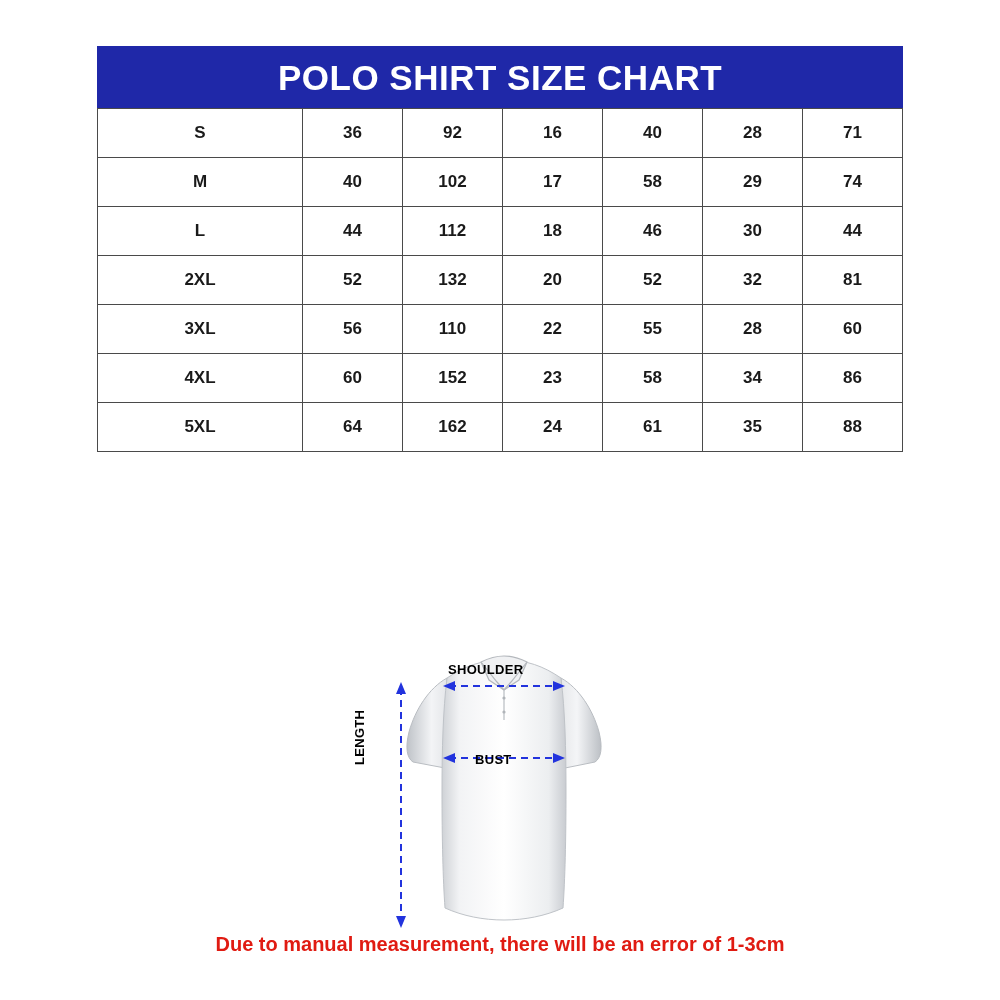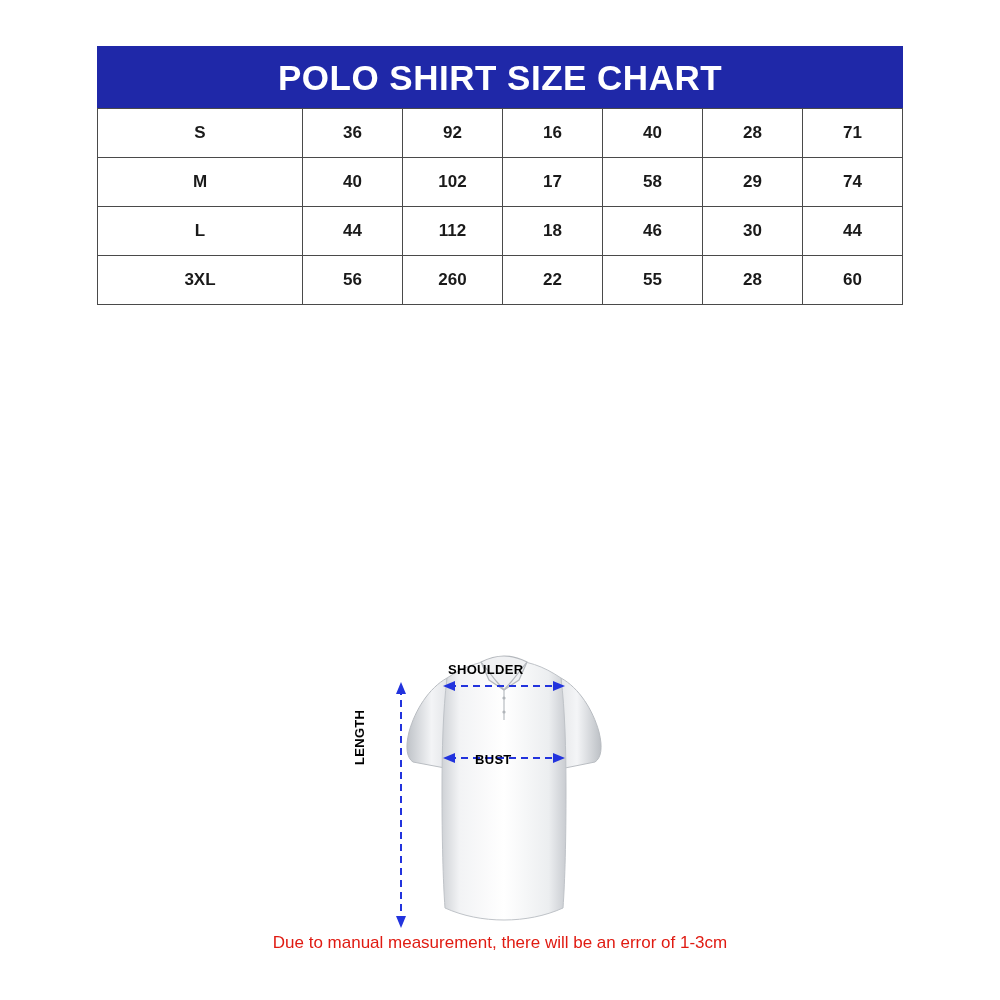--- a/index.html
+++ b/index.html
@@ -107,22 +107,22 @@
     white-space: nowrap;
   }
 
   .note {
     position: absolute;
     left: 0;
     right: 0;
     top: 933px;
     text-align: center;
     color: #e01b12;
-    font-size: 17px;
-    font-weight: normal;
+    font-size: 20px;
+    font-weight: bold;
   }
 </style>
 </head>
 <body>
 
 <div class="chart-wrap">
 
   <div class="chart-title">POLO SHIRT SIZE CHART</div>
 
   <table class="size-table">
@@ -159,27 +159,54 @@
       <tr class="data-row">
         <td class="size-cell">L</td>
         <td>44</td>
         <td>112</td>
         <td>18</td>
         <td>46</td>
         <td>30</td>
         <td>44</td>
       </tr>
       <tr class="data-row">
+        <td class="size-cell">2XL</td>
+        <td>52</td>
+        <td>132</td>
+        <td>20</td>
+        <td>52</td>
+        <td>32</td>
+        <td>81</td>
+      </tr>
+      <tr class="data-row">
         <td class="size-cell">3XL</td>
         <td>56</td>
-        <td>260</td>
+        <td>110</td>
         <td>22</td>
         <td>55</td>
         <td>28</td>
         <td>60</td>
+      </tr>
+      <tr class="data-row">
+        <td class="size-cell">4XL</td>
+        <td>60</td>
+        <td>152</td>
+        <td>23</td>
+        <td>58</td>
+        <td>34</td>
+        <td>86</td>
+      </tr>
+      <tr class="data-row">
+        <td class="size-cell">5XL</td>
+        <td>64</td>
+        <td>162</td>
+        <td>24</td>
+        <td>61</td>
+        <td>35</td>
+        <td>88</td>
       </tr>
     </tbody>
   </table>
 </div>
 
 <div class="diagram">
 
   <svg class="shirt-svg" width="240" height="290" viewBox="0 0 240 290">
     <defs>
       <linearGradient id="body-g" x1="0" y1="0" x2="1" y2="0">

